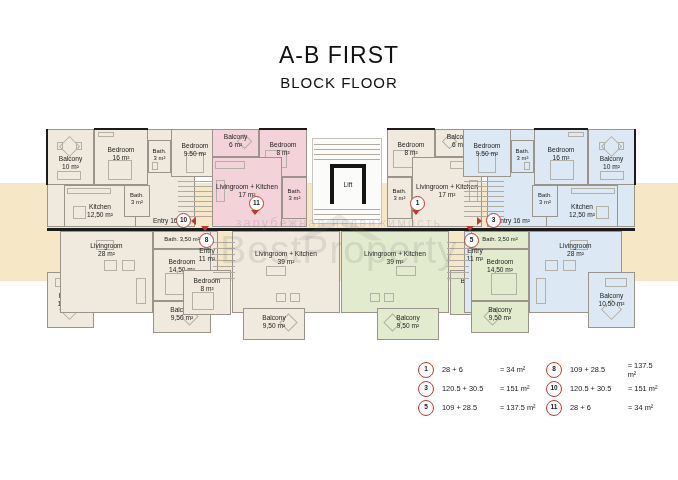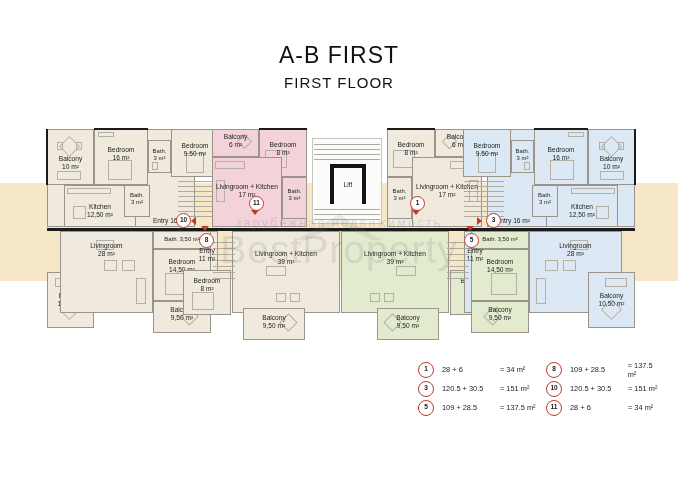--- a/index.html
+++ b/index.html
@@ -66,21 +66,21 @@
   .lres{font-size:7.4px;}
   .lcol{position:absolute;top:0;}
   .lcol.a{left:0;}
   .lcol.b{left:128px;}
 </style>
 </head>
 <body>
 
 <div id="title-block">
   <div id="main-title">A-B FIRST</div>
-  <div id="sub-title">FIRST FLOOR</div>
+  <div id="sub-title">BLOCK FLOOR</div>
 </div>
 
 <div id="plan-stage">
 
   <div id="bg-band"></div>
 
   <div class="room f-cream" style="left:47px;top:9px;width:148px;height:98px;"></div>
 
   <div class="room f-cream" style="left:47px;top:9px;width:47px;height:56px;"></div>
   <div class="fxc" style="left:62px;top:19px;width:15px;height:15px;border-radius:0;transform:rotate(45deg);"></div>

